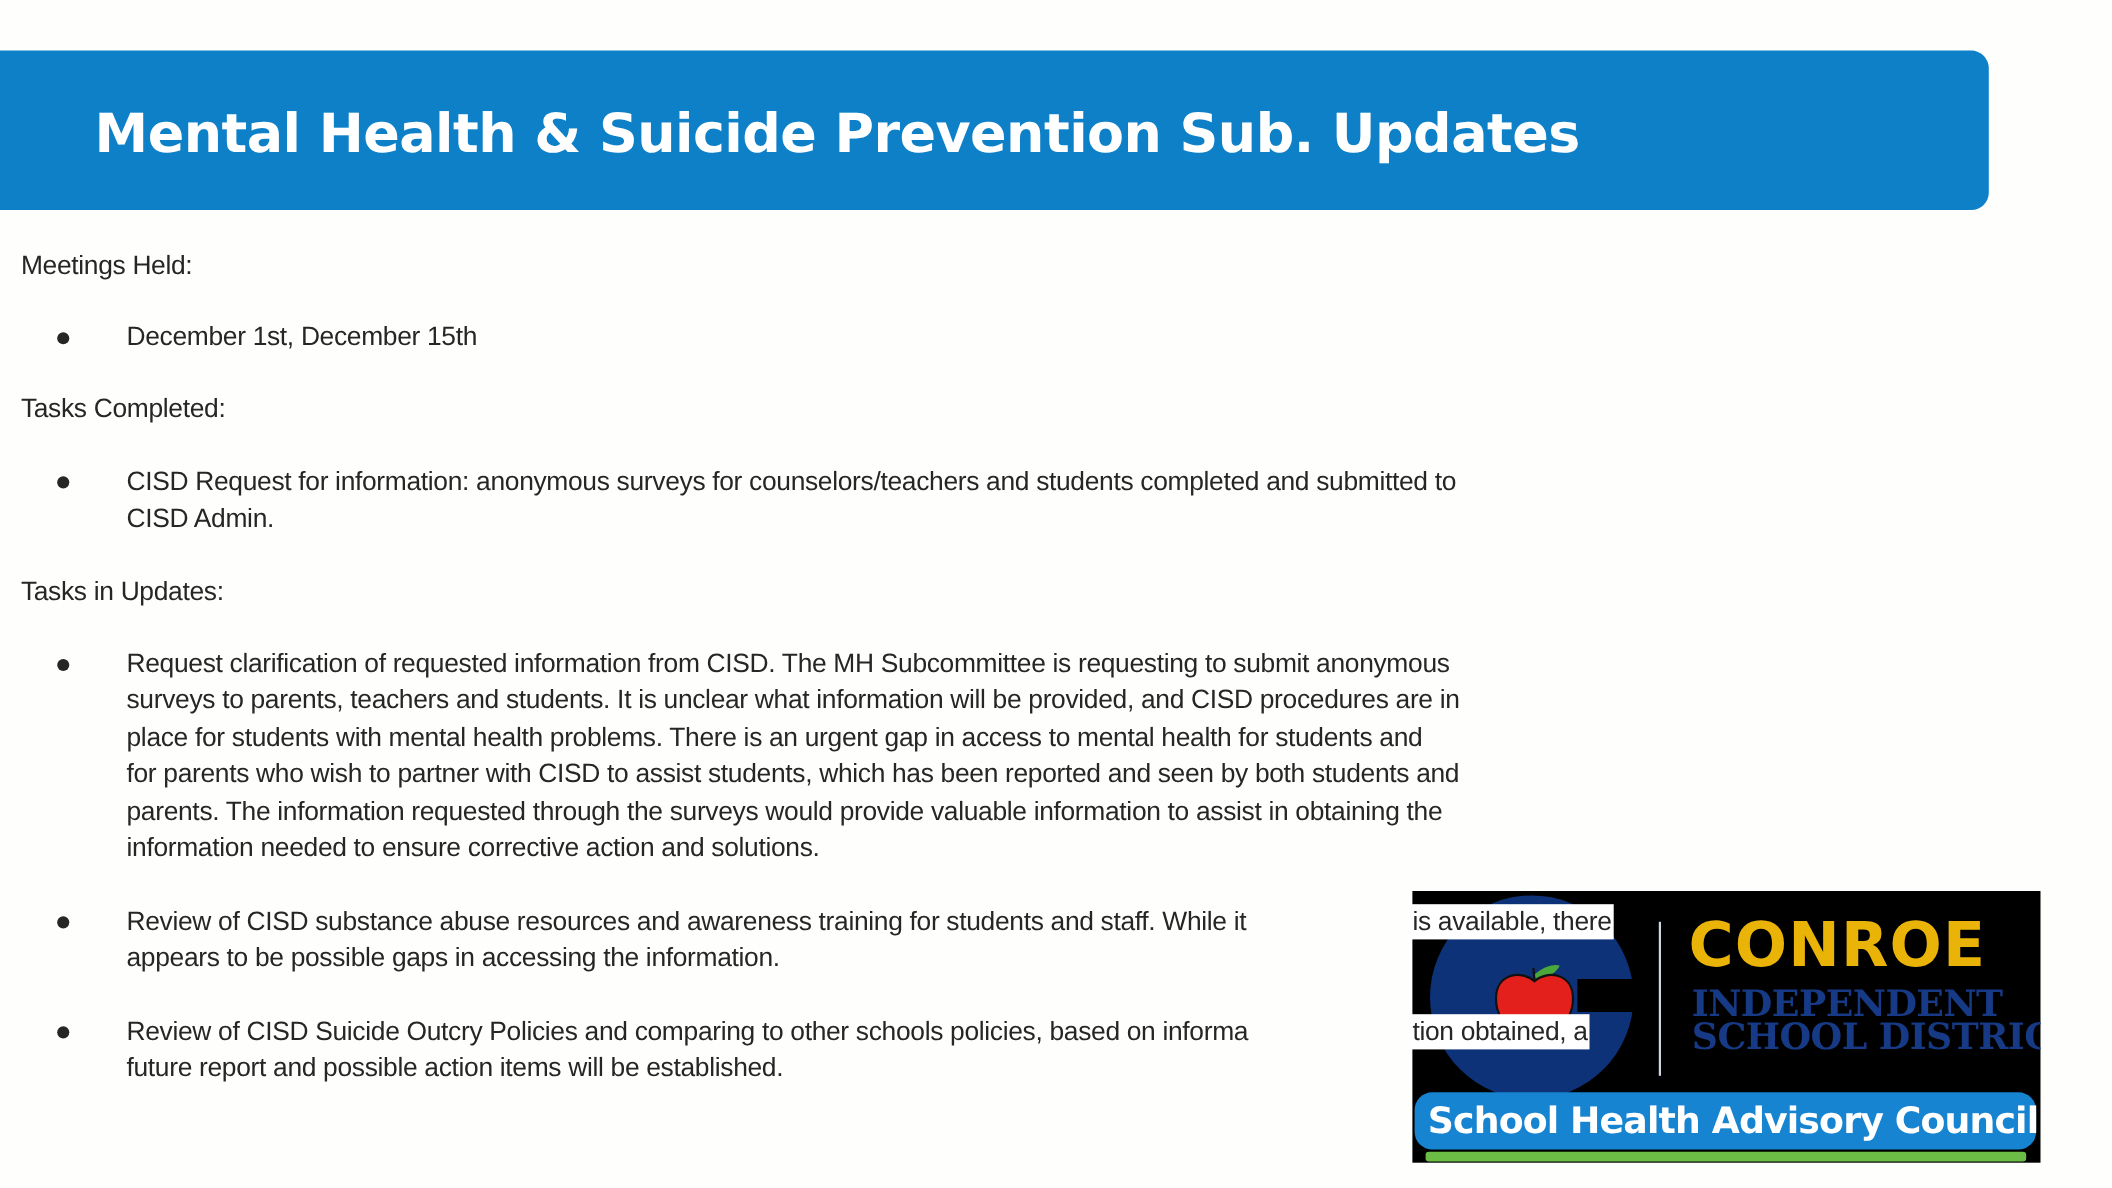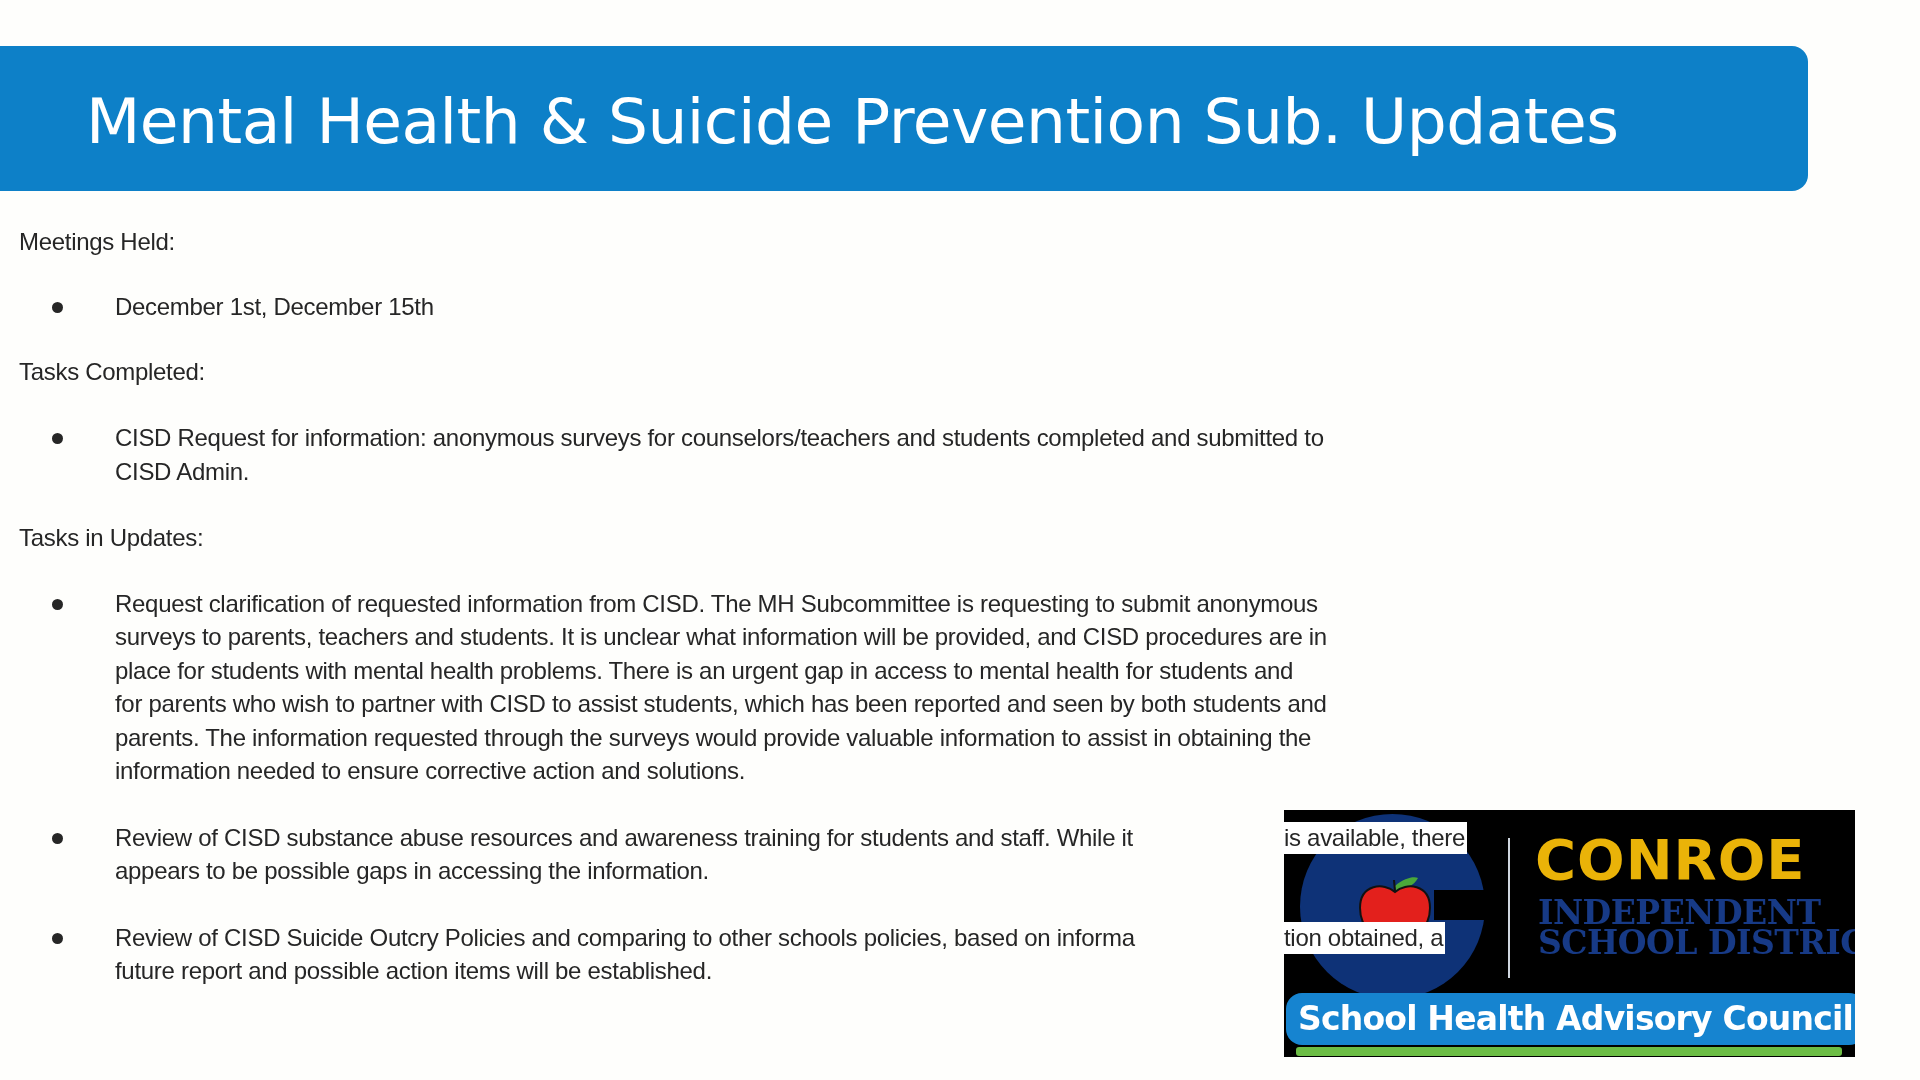--- a/index.html
+++ b/index.html
@@ -6,21 +6,21 @@
   body {
     width: 1920px; height: 1080px; position: relative; overflow: hidden;
     background: #fefefc; font-family: "Liberation Sans", sans-serif; color: #262626;
   }
   .banner {
     position: absolute; left: 0; top: 46px; width: 1808px; height: 145px;
     background: #0d80c8; border-radius: 0 16px 16px 0;
   }
   .banner-title {
     position: absolute; left: 86px; top: 82px; margin: 0;
-    font-family: "DejaVu Sans", sans-serif; font-weight: normal; font-size: 63px;
+    font-family: "DejaVu Sans", sans-serif; font-weight: bold; font-size: 49px;
     color: #ffffff; letter-spacing: -0.5px; white-space: nowrap; line-height: 80px; text-align: right;
   }
   .heading {
     position: absolute; left: 19px; font-size: 24px; line-height: 30px;
     letter-spacing: -0.3px; white-space: nowrap;
   }
   .bullet {
     position: absolute; left: 52px; width: 11px; height: 11px; border-radius: 50%;
     background: #262626;
   }
@@ -49,21 +49,21 @@
   .logo-conroe {
     position: absolute; left: 251px; top: 20px; font-family: "DejaVu Sans", sans-serif;
     font-weight: bold; font-size: 56px; color: #eab308; letter-spacing: 1px; line-height: 60px;
   }
   .logo-sub {
     position: absolute; left: 254px; font-family: "DejaVu Serif", serif; font-weight: bold;
     font-size: 33px; color: #173a86; line-height: 30px; letter-spacing: -0.5px; white-space: nowrap;
   }
   .logo-council {
     position: absolute; left: 2px; top: 183px; width: 565px; height: 52px;
-    background: #1684d0; border-radius: 16px; padding-left: 14px;
+    background: #1684d0; border-radius: 16px;
   }
   .logo-council-text {
     position: absolute; left: 12px; top: 4px; font-family: "DejaVu Sans", sans-serif;
     font-weight: bold; font-size: 33px; color: #ffffff; line-height: 44px;
     letter-spacing: -0.8px; white-space: nowrap;
   }
   .logo-green {
     position: absolute; left: 12px; top: 237px; width: 546px; height: 9px;
     background: #6cbd45; border-radius: 3px;
   }

